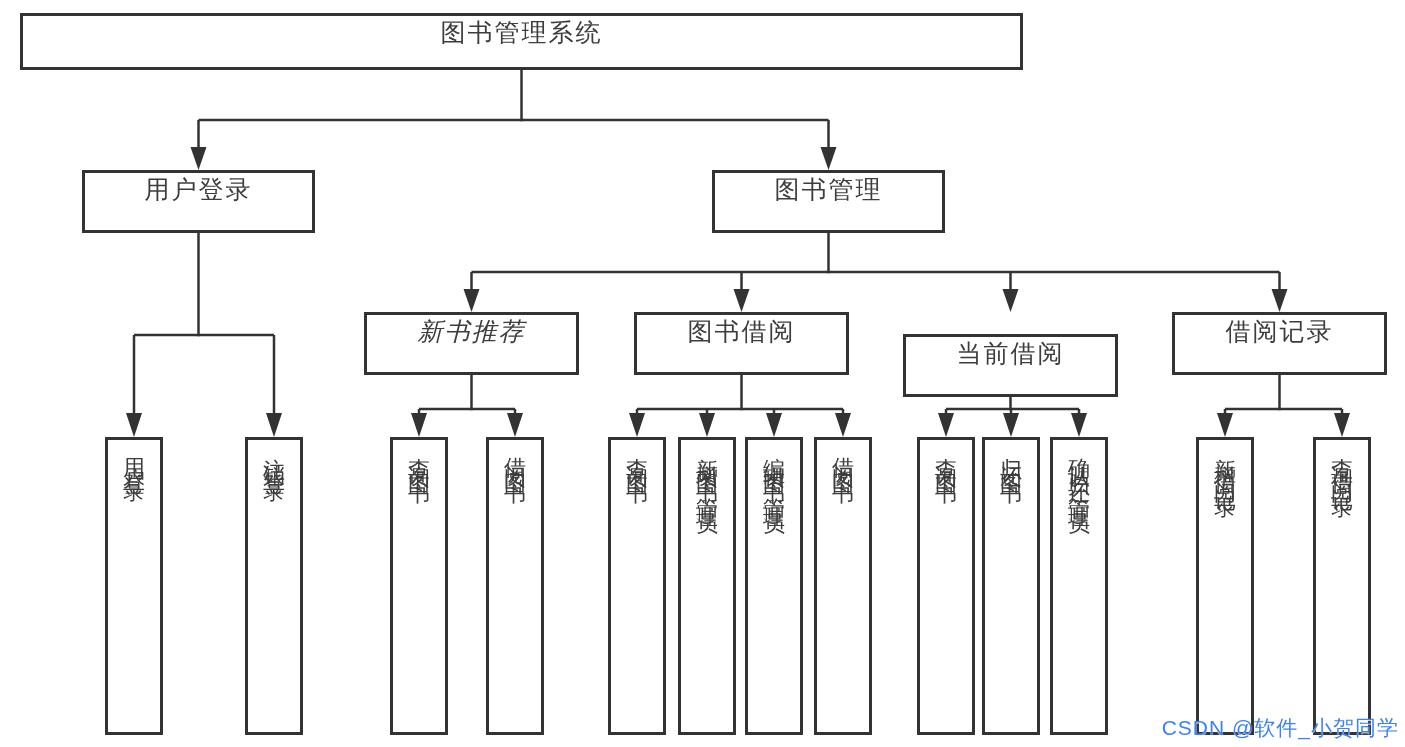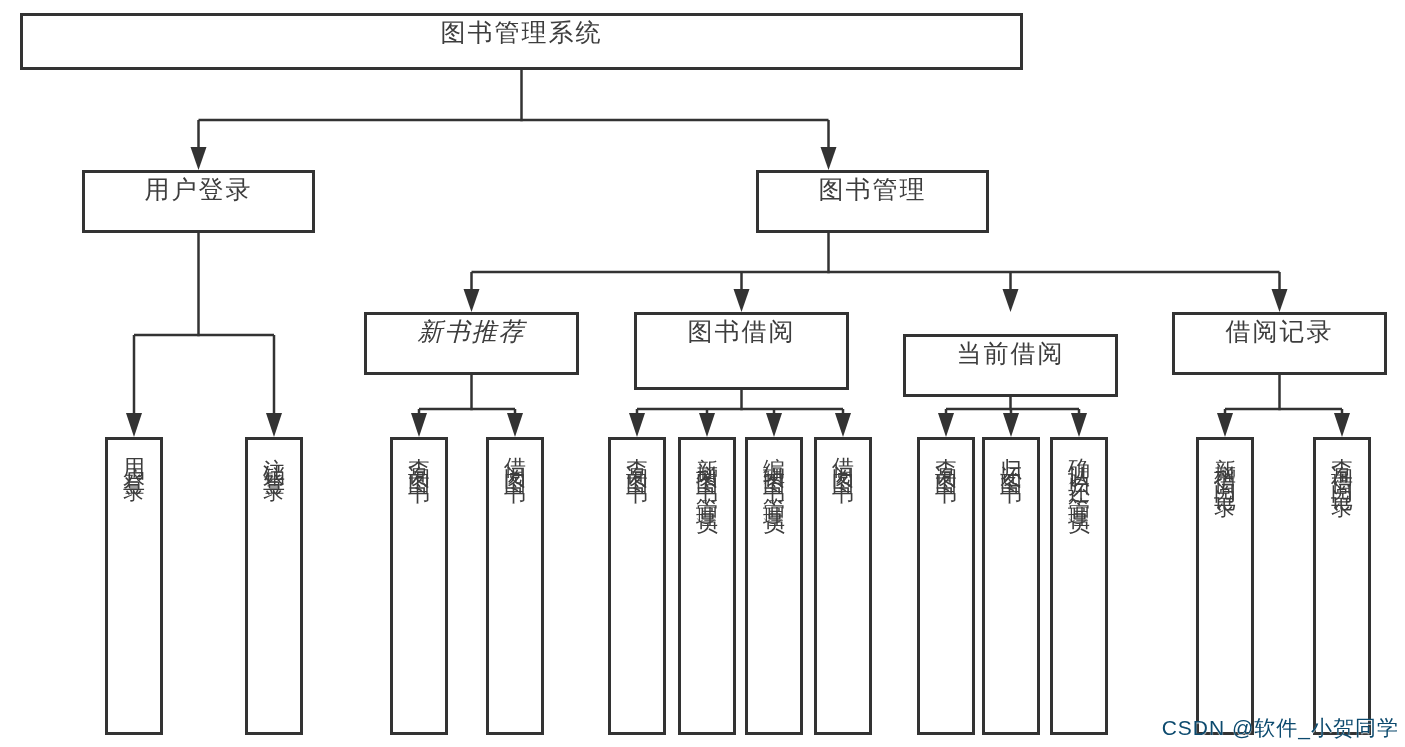--- a/index.html
+++ b/index.html
@@ -25,21 +25,21 @@
     writing-mode:vertical-rl;
     text-orientation:mixed;
     font-size:22px;
     letter-spacing:8px;
     line-height:1.1;
   }
   .watermark{
     position:absolute;
     right:6px;bottom:5px;
     font-size:21px;
-    color:#0c4a6e;
+    color:#3b82f6;
     letter-spacing:1px;
     z-index:5;
     text-shadow:0 1px 1px rgba(255,255,255,0.9);
     white-space:nowrap;
   }
 </style>
 </head>
 <body>
 
 <div class="canvas">
@@ -107,28 +107,28 @@
     <polygon points="1334,413 1350,413 1342,437" stroke="none"></polygon>
   </svg>
 
   <div class="node hnode" style="left:20px;top:13px;width:1003px;height:57px;">
     <span>图书管理系统</span>
   </div>
 
   <div class="node hnode" style="left:82px;top:170px;width:233px;height:63px;">
     <span>用户登录</span>
   </div>
-  <div class="node hnode" style="left:712px;top:170px;width:233px;height:63px;margin-left:44px;">
+  <div class="node hnode" style="left:712px;top:170px;width:233px;height:63px;">
     <span>图书管理</span>
   </div>
 
   <div class="node hnode" style="left:364px;top:312px;width:215px;height:63px;font-style:italic;">
     <span>新书推荐</span>
   </div>
-  <div class="node hnode" style="left:634px;top:312px;width:215px;height:78px;">
+  <div class="node hnode" style="left:634px;top:312px;width:215px;height:63px;">
     <span>图书借阅</span>
   </div>
   <div class="node hnode" style="left:903px;top:312px;width:215px;height:63px;margin-top:22px;">
     <span>当前借阅</span>
   </div>
   <div class="node hnode" style="left:1172px;top:312px;width:215px;height:63px;">
     <span>借阅记录</span>
   </div>
 
   <div class="node vnode" style="left:105px;top:437px;width:58px;height:298px;">

